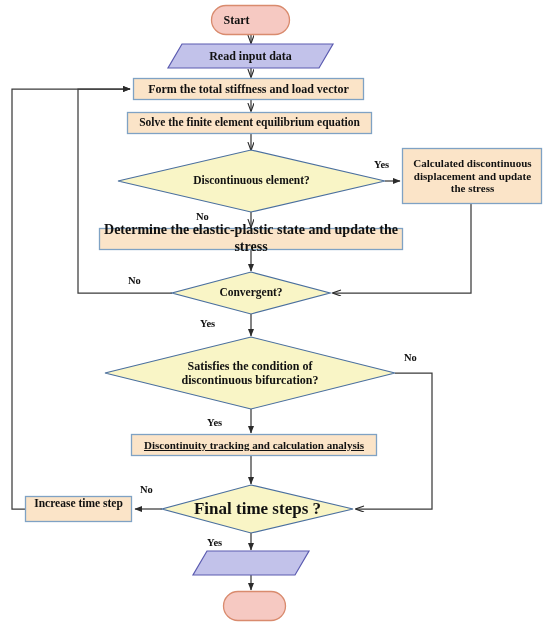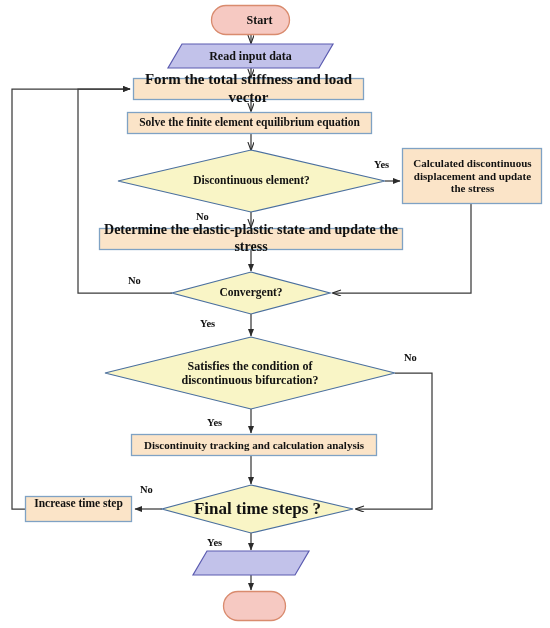--- a/index.html
+++ b/index.html
@@ -117,42 +117,42 @@
 
     <polygon points="251,485 353,509 251,533 162,509" fill="#f9f5c6" stroke="#4a6f9e" stroke-width="1.2"></polygon>
 
     <rect x="25.5" y="496.5" width="106" height="25" fill="#fbe4c8" stroke="#7fa2c4" stroke-width="1.3"></rect>
 
     <polygon points="207,551 309,551 295,575 193,575" fill="#c2c2ea" stroke="#5b5bb0" stroke-width="1.2"></polygon>
 
     <rect x="223.5" y="591.5" width="62" height="29" rx="14.5" ry="14.5" fill="#f6c9c2" stroke="#d98b6e" stroke-width="1.3"></rect>
   </svg>
 
-  <div class="node-label" style="left:220px; top:5px; width:79px; height:30px; font-size:12px;">Start</div>
+  <div class="node-label" style="left:197px; top:5px; width:79px; height:30px; font-size:12px;">Start</div>
 
   <div class="node-label" style="left:168px; top:44px; width:165px; height:24px; font-size:12px;">Read input data</div>
 
-  <div class="node-label" style="left:133px; top:78px; width:231px; height:22px; font-size:15px;">Form the total stiffness and load vector</div>
+  <div class="node-label" style="left:133px; top:78px; width:231px; height:22px; font-size:12px;">Form the total stiffness and load vector</div>
 
   <div class="node-label" style="left:127px; top:112px; width:245px; height:22px; font-size:11.5px;">Solve the finite element equilibrium equation</div>
 
   <div class="node-label" style="left:118px; top:150px; width:267px; height:62px; font-size:11.5px;">Discontinuous element?</div>
 
   <div class="node-label" style="left:404px; top:148px; width:137px; height:56px; font-size:11px;">Calculated discontinuous
 displacement and update
 the stress</div>
 
   <div class="node-label" style="left:99px; top:228px; width:304px; height:22px; font-size:14px;">Determine the elastic-plastic state and update the stress</div>
 
   <div class="node-label" style="left:172px; top:272px; width:158px; height:42px; font-size:11.5px;">Convergent?</div>
 
   <div class="node-label" style="left:105px; top:337px; width:290px; height:72px; font-size:12px;">Satisfies the condition of
 discontinuous bifurcation?</div>
 
-  <div class="node-label" style="left:131px; top:434px; width:246px; height:22px; font-size:11px;">Discontinuity tracking and calculation analysis</div>
+  <div class="node-label" style="left:131px; top:434px; width:246px; height:22px; font-size:11px;text-decoration:underline;">Discontinuity tracking and calculation analysis</div>
 
   <div class="node-label" style="left:162px; top:485px; width:191px; height:48px; font-size:17px;">Final time steps ?</div>
 
   <div class="node-label" style="left:25px; top:496px; width:107px; height:15px; font-size:11.5px;border-radius:10px;">Increase time step</div>
 
 
   <div class="node-label" style="left:223px; top:620px; width:63px; height:30px; font-size:12px;">End</div>
 
   <div class="edge-label" style="left:374px; top:159px; font-size:10.5px;">Yes</div>
 

